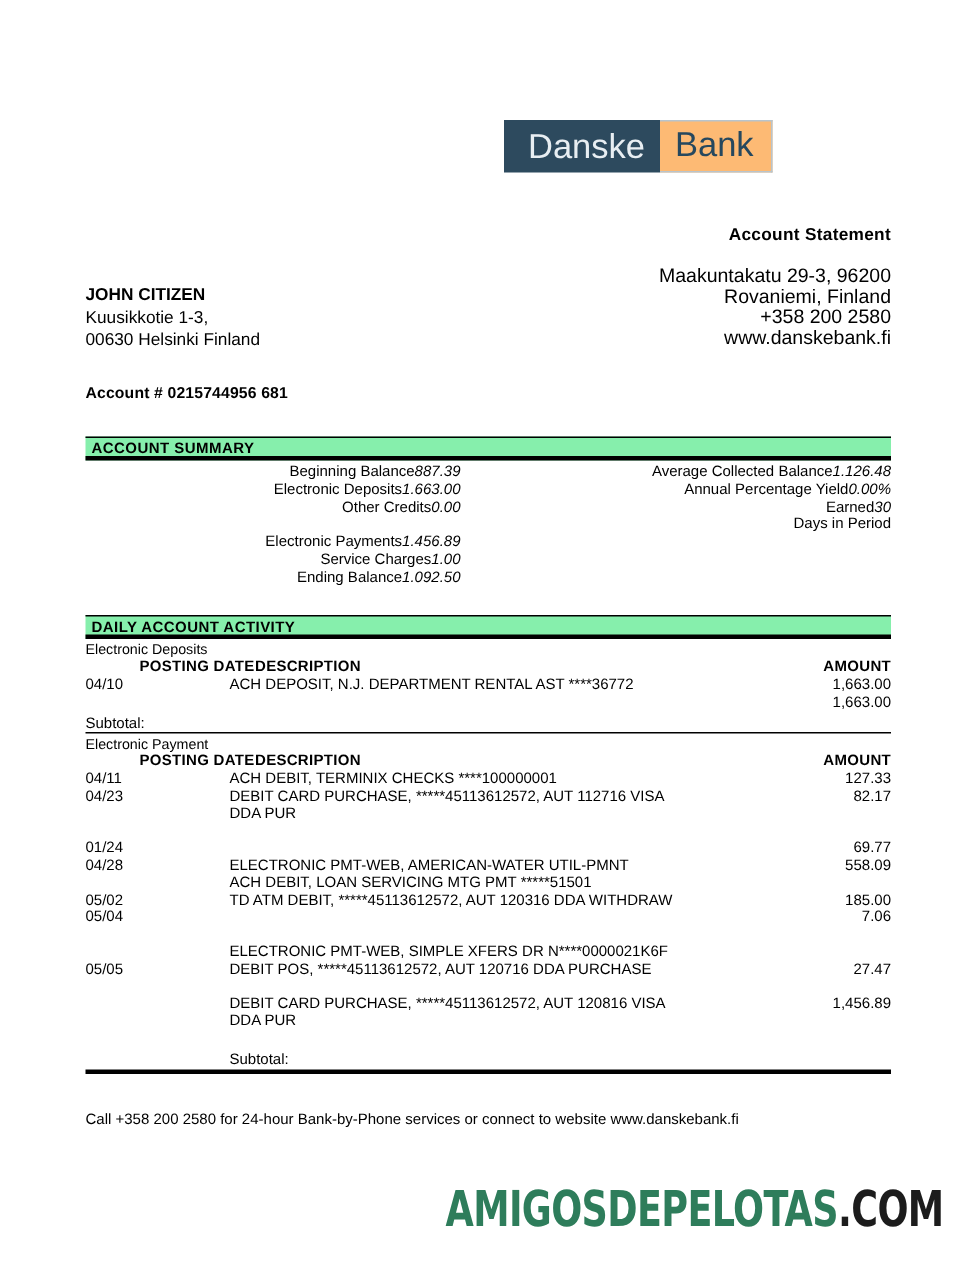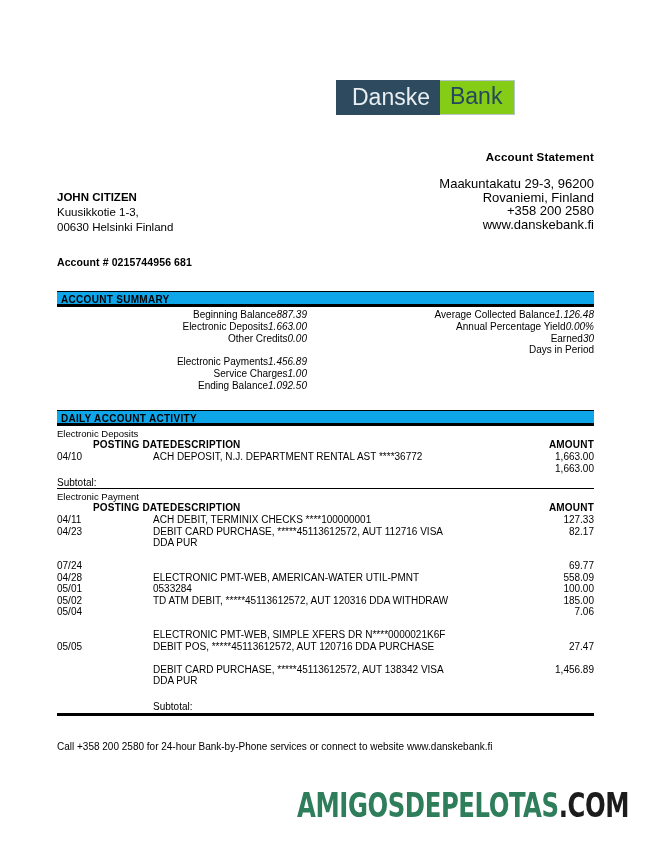--- a/index.html
+++ b/index.html
@@ -38,21 +38,21 @@
     color: #e8eef2;
     font-size: 23px;
     font-weight: 400;
     letter-spacing: 0px;
     padding: 3px 10px 4px 16px;
     display: flex;
     align-items: center;
     font-family: "Liberation Sans", sans-serif;
   }
   .logo-bank {
-    background: #84cc16;
+    background: #fdba74;
     color: #26485e;
     font-size: 23px;
     font-weight: 400;
     padding: 1px 12px 4px 10px;
     display: flex;
     align-items: center;
     border: 1px solid #b8c4cc;
     border-left: none;
     font-family: "Liberation Sans", sans-serif;
   }
@@ -94,21 +94,21 @@
     font-size: 10.5px;
     font-weight: bold;
     letter-spacing: 0.1px;
   }
 
   
   .section-bar {
     position: absolute;
     left: 57px;
     width: 537px;
-    background: #0ea5e9;
+    background: #86efac;
     border-top: 1px solid #000;
     border-bottom: 3px solid #000;
     font-size: 10px;
     font-weight: bold;
     letter-spacing: 0.3px;
     padding: 2px 0 8px 4px;
     box-sizing: border-box;
     height: 16px;
   }
 
@@ -342,33 +342,33 @@
           <span class="d"></span>
           <span class="s">DDA PUR</span>
           <span class="a"></span>
         </div>
         <div class="txn-row">
           <span class="d"></span>
           <span class="s"></span>
           <span class="a"></span>
         </div>
         <div class="txn-row">
-          <span class="d">07/24</span>
+          <span class="d">01/24</span>
           <span class="s"></span>
           <span class="a">69.77</span>
         </div>
         <div class="txn-row">
           <span class="d">04/28</span>
           <span class="s">ELECTRONIC PMT-WEB, AMERICAN-WATER UTIL-PMNT</span>
           <span class="a">558.09</span>
         </div>
         <div class="txn-row">
-          <span class="d">05/01</span>
-          <span class="s">0533284</span>
-          <span class="a">100.00</span>
+          <span class="d"></span>
+          <span class="s">ACH DEBIT, LOAN SERVICING MTG PMT *****51501</span>
+          <span class="a"></span>
         </div>
         <div class="txn-row">
           <span class="d">05/02</span>
           <span class="s">TD ATM DEBIT, *****45113612572, AUT 120316 DDA WITHDRAW</span>
           <span class="a">185.00</span>
         </div>
         <div class="txn-row">
           <span class="d">05/04</span>
           <span class="s"></span>
           <span class="a">7.06</span>
@@ -388,21 +388,21 @@
           <span class="s">DEBIT POS, *****45113612572, AUT 120716 DDA PURCHASE</span>
           <span class="a">27.47</span>
         </div>
         <div class="txn-row">
           <span class="d"></span>
           <span class="s"></span>
           <span class="a"></span>
         </div>
         <div class="txn-row">
           <span class="d"></span>
-          <span class="s">DEBIT CARD PURCHASE, *****45113612572, AUT 138342 VISA</span>
+          <span class="s">DEBIT CARD PURCHASE, *****45113612572, AUT 120816 VISA</span>
           <span class="a">1,456.89</span>
         </div>
         <div class="txn-row">
           <span class="d"></span>
           <span class="s">DDA PUR</span>
           <span class="a"></span>
         </div>
       </div>
       <div class="subtotal-line" style="top: 701px;">
         <span class="s" style="left: 96px;">Subtotal:</span>

